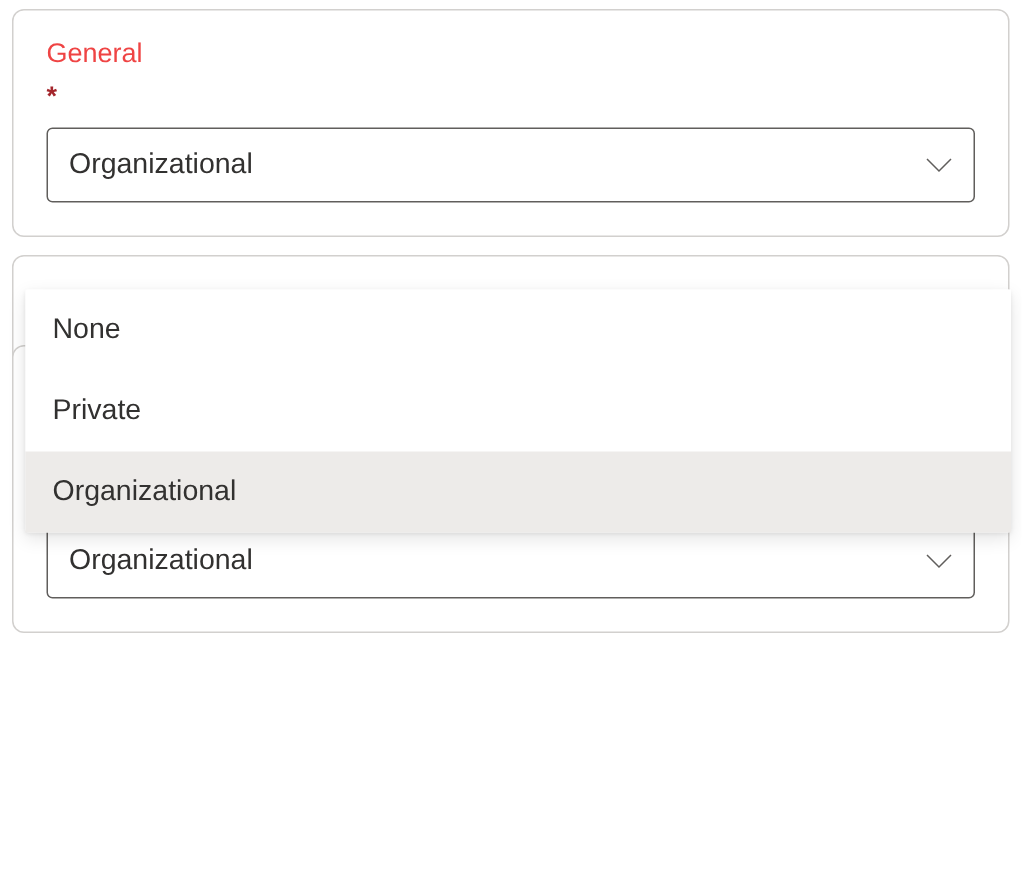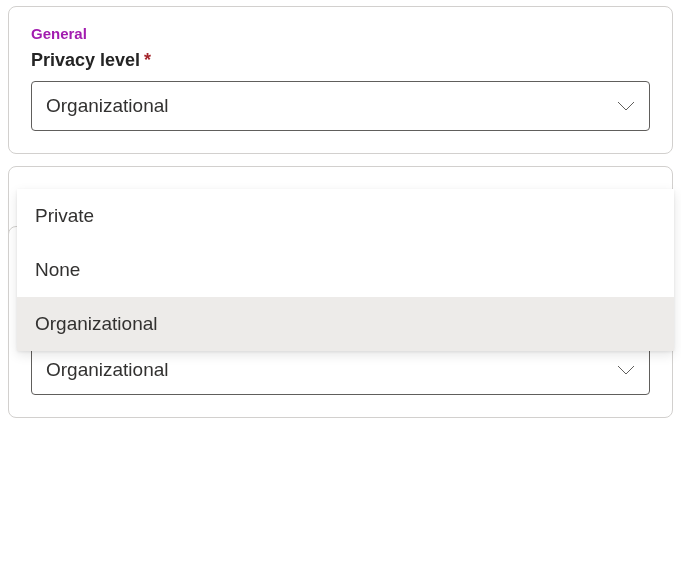--- a/index.html
+++ b/index.html
@@ -12,23 +12,23 @@
       width: 681px;
     }
     .card {
       border: 1px solid #d2d0ce;
       border-radius: 8px;
       padding: 18px 22px 22px 22px;
       margin-bottom: 12px;
       background: #fff;
     }
     .section-title {
-      font-weight: 700;
-      font-size: 15px;
-      color: #a21caf;
+      font-weight: 400;
+      font-size: 18px;
+      color: #ef4444;
       margin-bottom: 8px;
     }
     .field-label-row {
       display: flex;
       align-items: baseline;
       gap: 4px;
       margin-bottom: 10px;
     }
     .field-label {
       font-weight: 600;
@@ -104,37 +104,36 @@
       position: relative;
       z-index: 1;
     }
   </style>
 </head>
 <body>
 
 <div class="card">
   <div class="section-title">General</div>
   <div class="field-label-row">
-    <span class="field-label">Privacy level</span>
     <span class="required">*</span>
   </div>
   <div class="select-box">
     <span class="select-value">Organizational</span>
     <span class="chevron">
       <svg width="18" height="10" viewBox="0 0 18 10">
           <path d="M1 1 L9 9 L17 1" fill="none" stroke="#605e5c" stroke-width="1"></path>
         </svg>
     </span>
   </div>
 </div>
 
 <div class="card-middle">
   <div class="dropdown-list">
+    <div class="dropdown-option">None</div>
     <div class="dropdown-option">Private</div>
-    <div class="dropdown-option">None</div>
     <div class="dropdown-option selected">Organizational</div>
   </div>
 </div>
 
 <div class="card-bottom">
   <div class="select-box">
     <span class="select-value">Organizational</span>
     <span class="chevron">
       <svg width="18" height="10" viewBox="0 0 18 10">
           <path d="M1 1 L9 9 L17 1" fill="none" stroke="#605e5c" stroke-width="1"></path>

